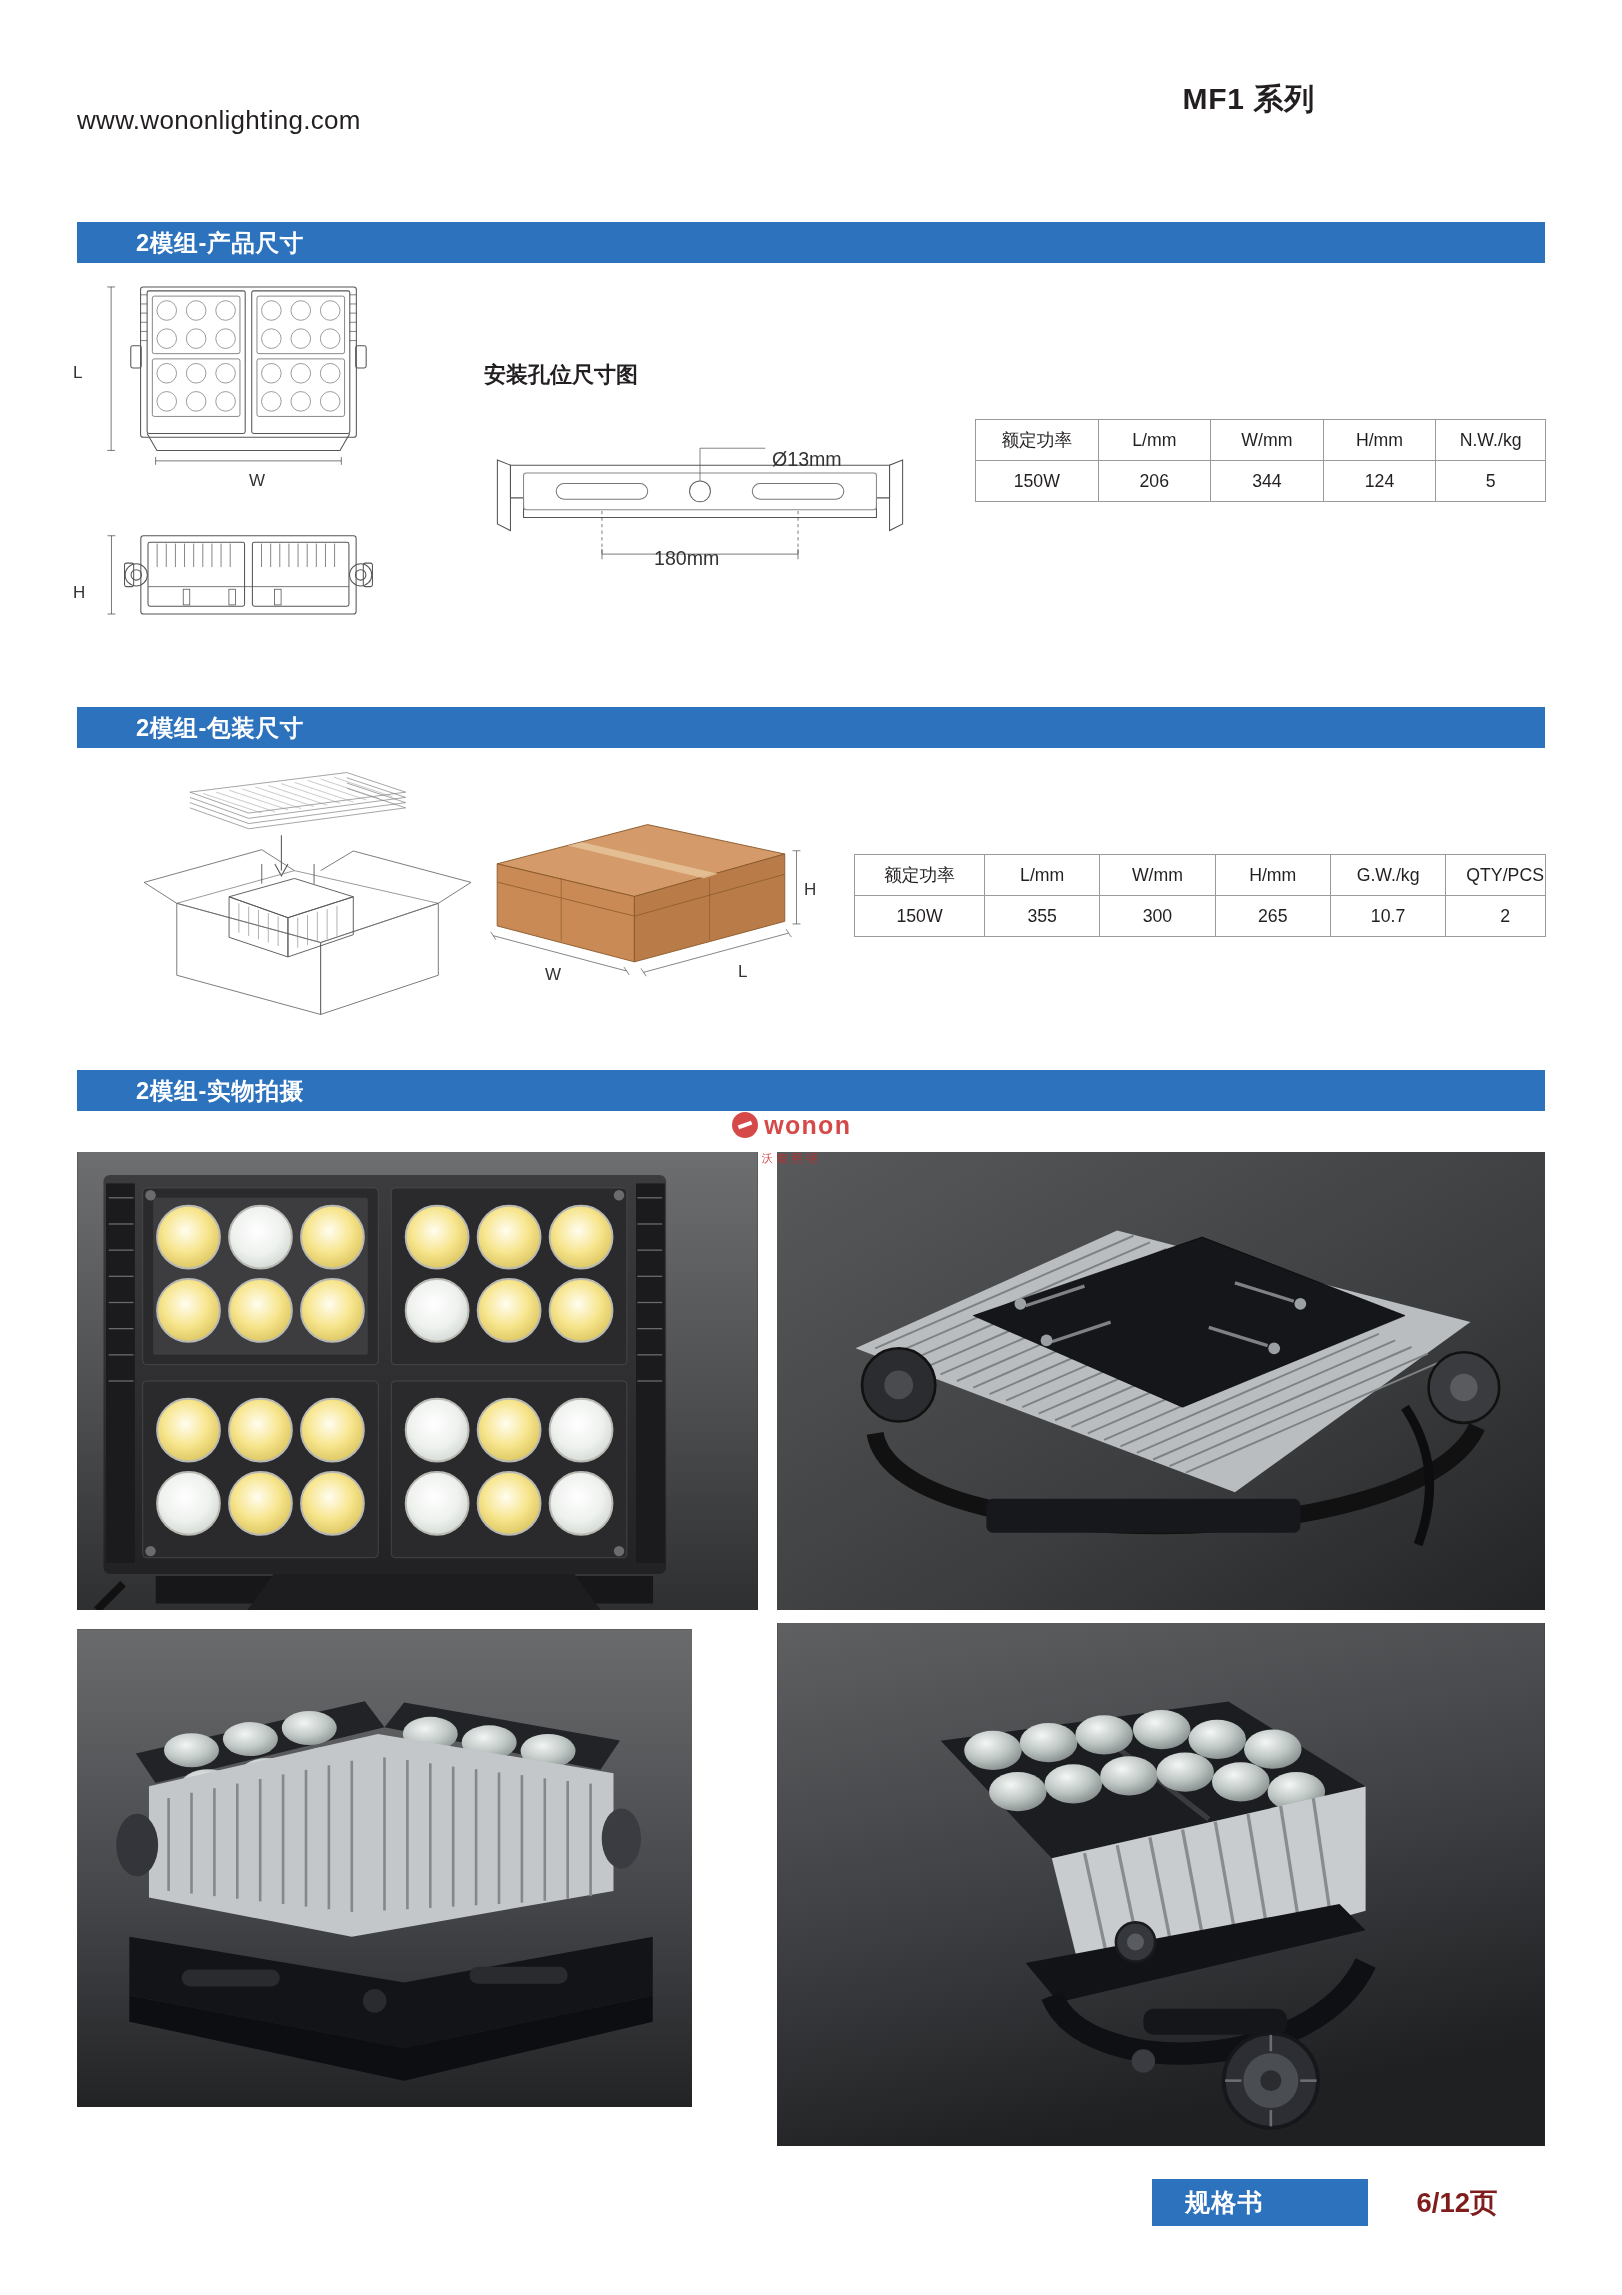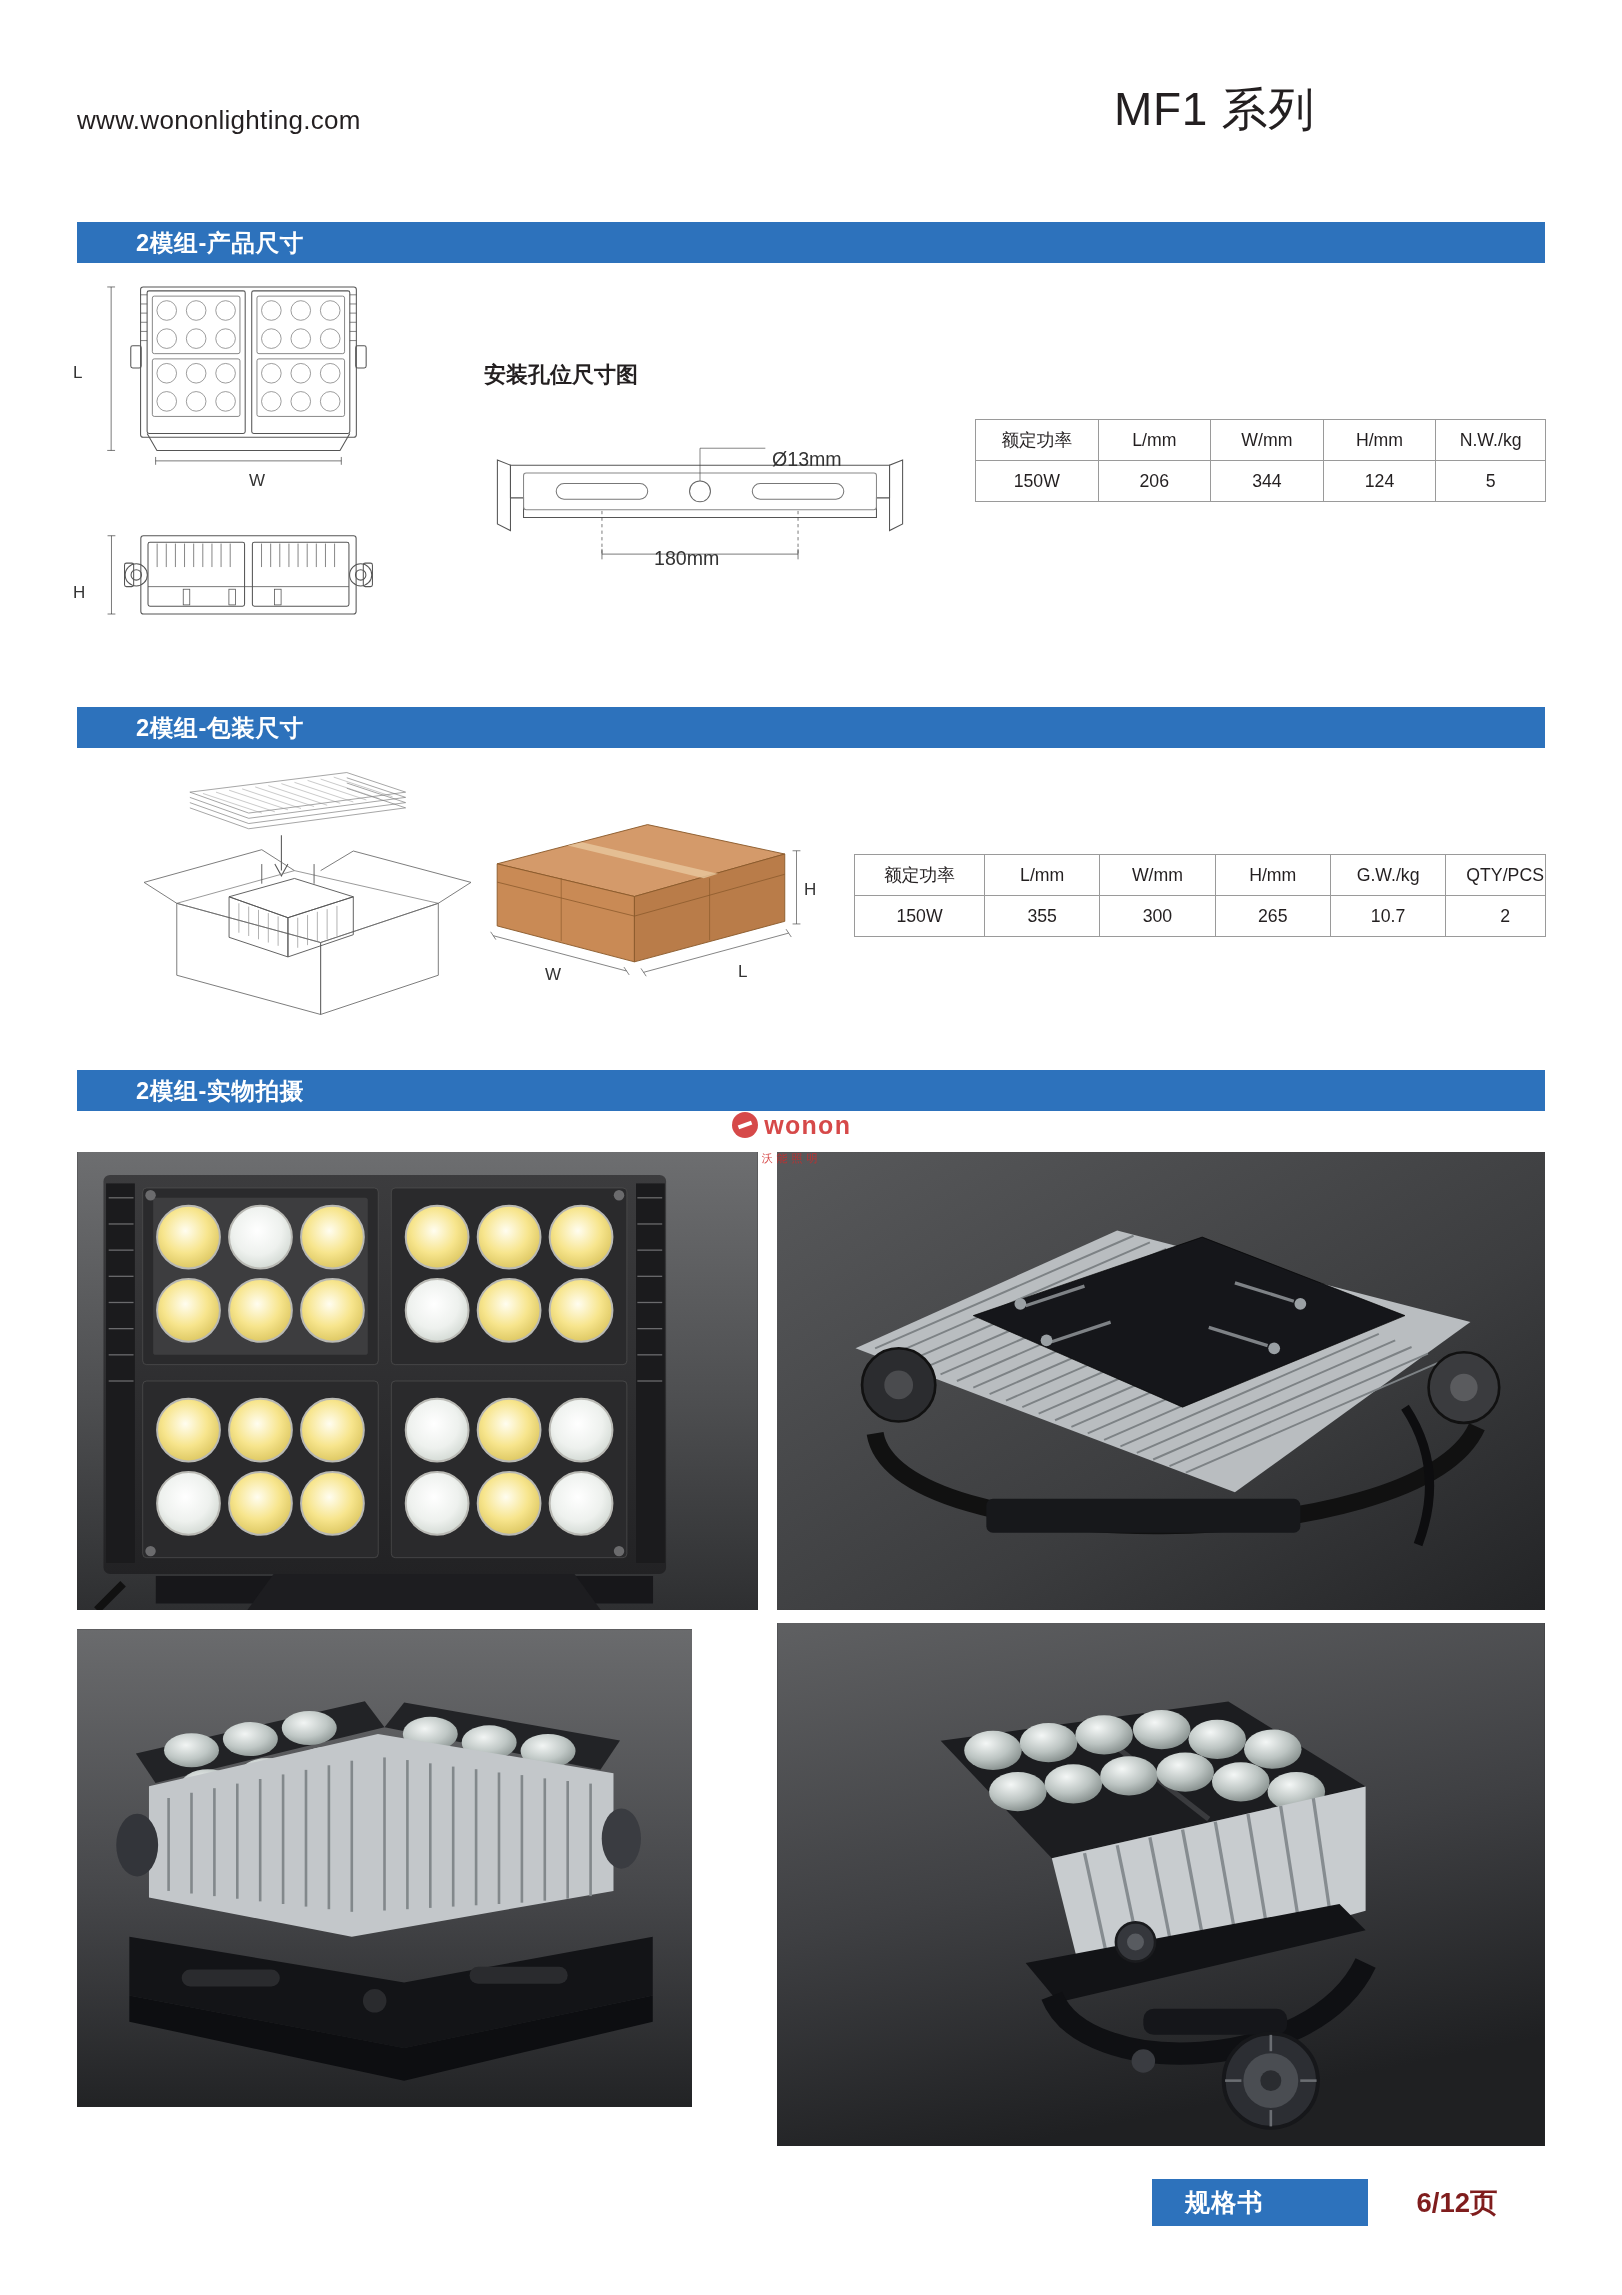--- a/index.html
+++ b/index.html
@@ -26,22 +26,22 @@
     left: 77px;
     top: 105px;
     font-size: 26px;
     color: #231f20;
     letter-spacing: 0.3px;
   }
   .header-title {
     position: absolute;
     right: 77px;
     top: 79px;
-    font-size: 46px;
-    font-weight: normal;
+    font-size: 30px;
+    font-weight: bold;
     color: #231f20;
     letter-spacing: 0.7px;
   }
 
   
   .section-bar {
     position: absolute;
     left: 77px;
     width: 1468px;
     height: 41px;

